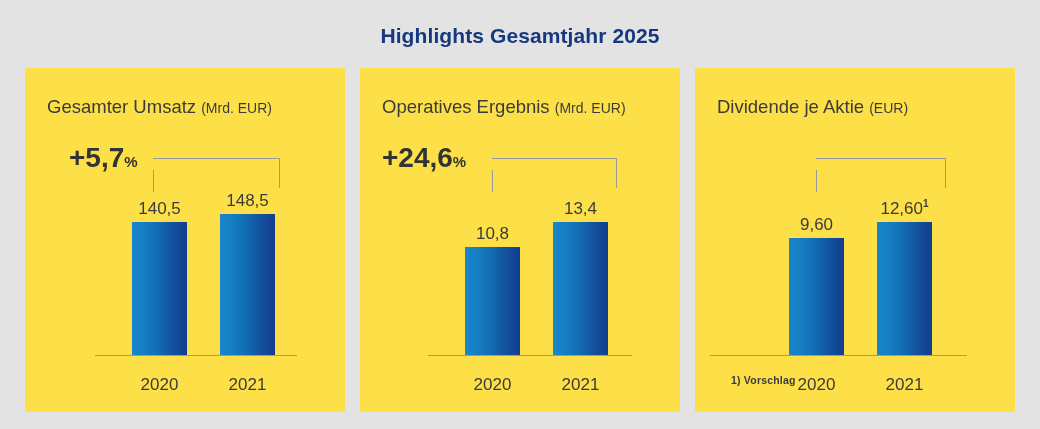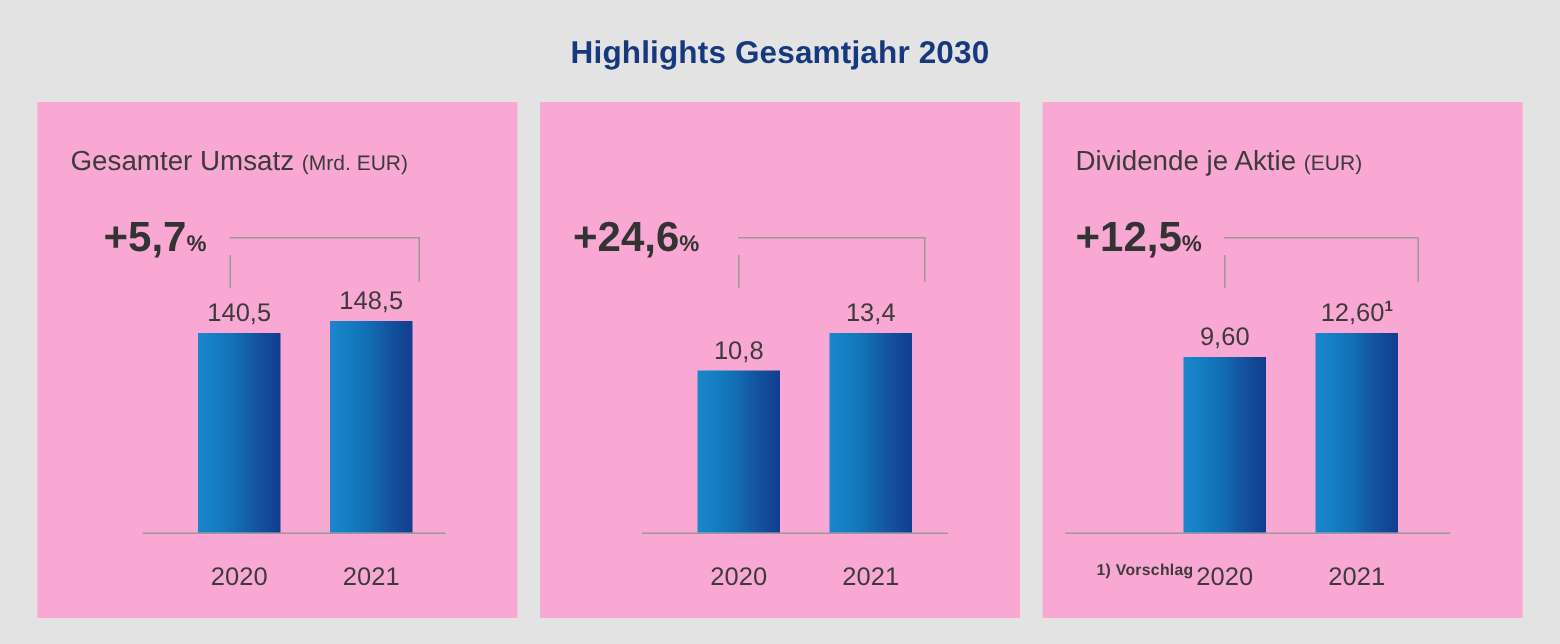--- a/index.html
+++ b/index.html
@@ -34,21 +34,21 @@
     position: absolute;
     top: 68px;
     left: 25px;
     width: 990px;
     height: 344px;
     display: flex;
     gap: 15px;
   }
   .panel {
     position: relative;
-    background: #f9a8d4;
+    background: #fde047;
     flex: 1 1 0;
     height: 344px;
     box-sizing: border-box;
     padding-left: 16px;
   }
   .panel-head {
     position: absolute;
     top: 28px;
     left: 22px;
     right: 10px;
@@ -166,21 +166,21 @@
     color: #3b3b3b;
     letter-spacing: 0.2px;
     margin-left: 14px;
   }
 </style>
 </head>
 <body>
 
 <div class="page">
 
-  <div class="page-title">Highlights Gesamtjahr 2030</div>
+  <div class="page-title">Highlights Gesamtjahr 2025</div>
 
   <div class="panels">
 
     <div class="panel">
       <div class="panel-head">
         <span>Gesamter Umsatz</span>
         <span class="unit">(Mrd. EUR)</span>
       </div>
 
       <div class="delta">
@@ -204,20 +204,24 @@
 
         <div class="bar-group" style="left:195px;">
           <div class="bar" style="height:141px;"></div>
           <div class="bar-value" style="bottom:144px;"><span>148,5</span></div>
           <div class="bar-label">2021</div>
         </div>
       </div>
     </div>
 
     <div class="panel">
+      <div class="panel-head">
+        <span>Operatives Ergebnis</span>
+        <span class="unit">(Mrd. EUR)</span>
+      </div>
 
       <div class="delta" style="left:22px;">
         <span>+24,6</span><span class="pct">%</span>
       </div>
 
       <div class="connector" style="left:132px; right:63px;">
         <div class="h-line"></div>
         <div class="tick-left"></div>
         <div class="tick-right"></div>
       </div>
@@ -238,23 +242,20 @@
         </div>
       </div>
     </div>
 
     <div class="panel">
       <div class="panel-head">
         <span>Dividende je Aktie</span>
         <span class="unit">(EUR)</span>
       </div>
 
-      <div class="delta" style="left:22px;">
-        <span>+12,5</span><span class="pct">%</span>
-      </div>
 
       <div class="connector" style="left:121px; right:69px;">
         <div class="h-line"></div>
         <div class="tick-left"></div>
         <div class="tick-right"></div>
       </div>
 
       <div class="chart">
         <div class="axis-line" style="left:15px; right:48px;"></div>
 

